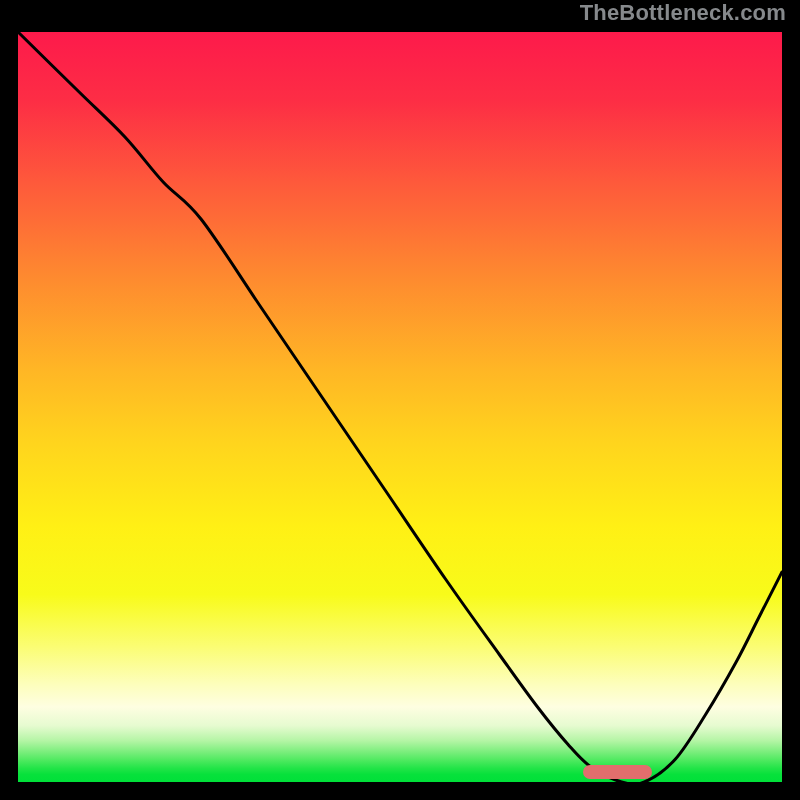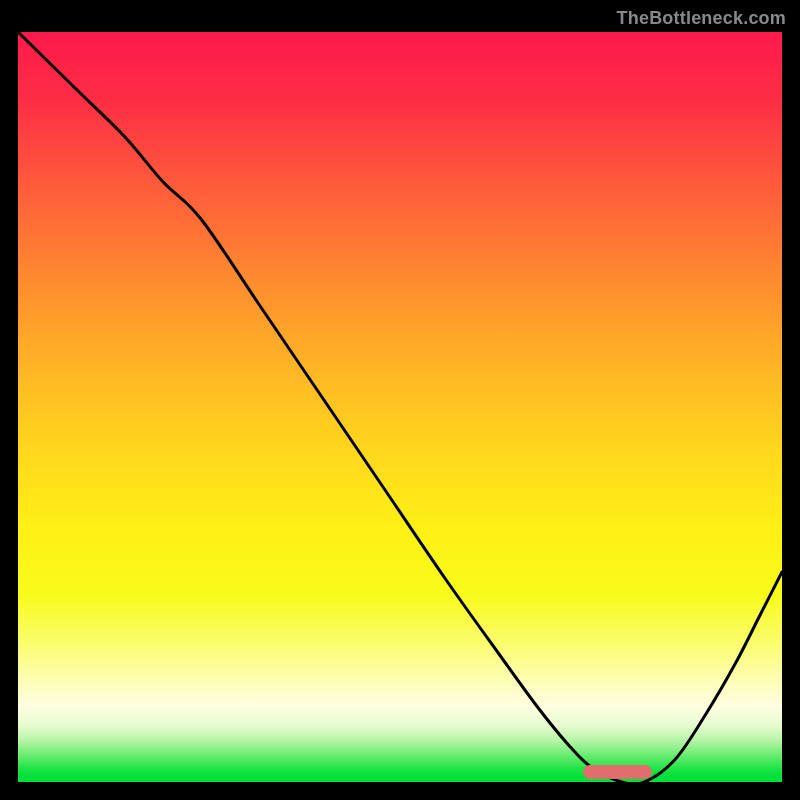--- a/index.html
+++ b/index.html
@@ -67,24 +67,24 @@
     stroke-width: 3;
     stroke-linejoin: round;
     stroke-linecap: round;
   }
   .marker {
     position: absolute;
     border-radius: 7px;
   }
   .watermark {
     position: absolute;
-    top: 8px;
+    top: 0;
     right: 14px;
     font-family: Arial, Helvetica, sans-serif;
-    font-size: 18px;
+    font-size: 22px;
     font-weight: 700;
     color: #86898c;
     letter-spacing: 0.2px;
   }
 </style>
 </head>
 <body>
 
 <div class="frame">
 

